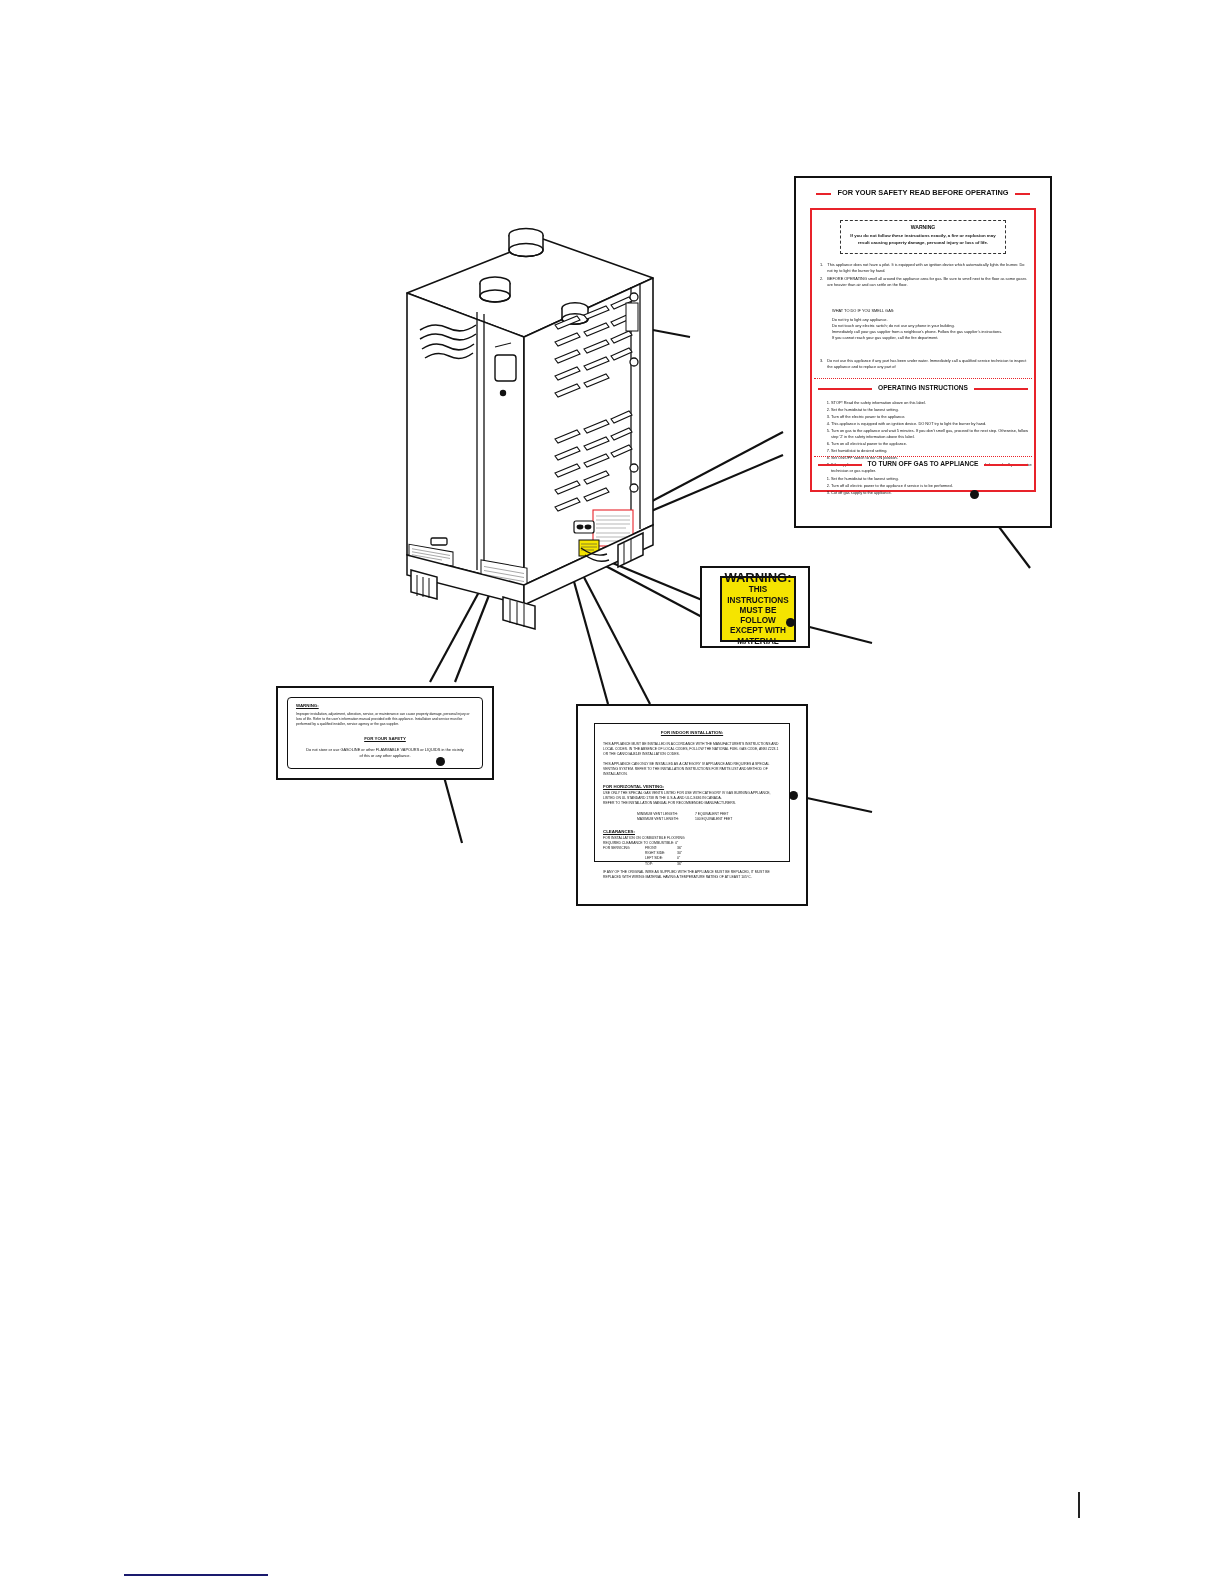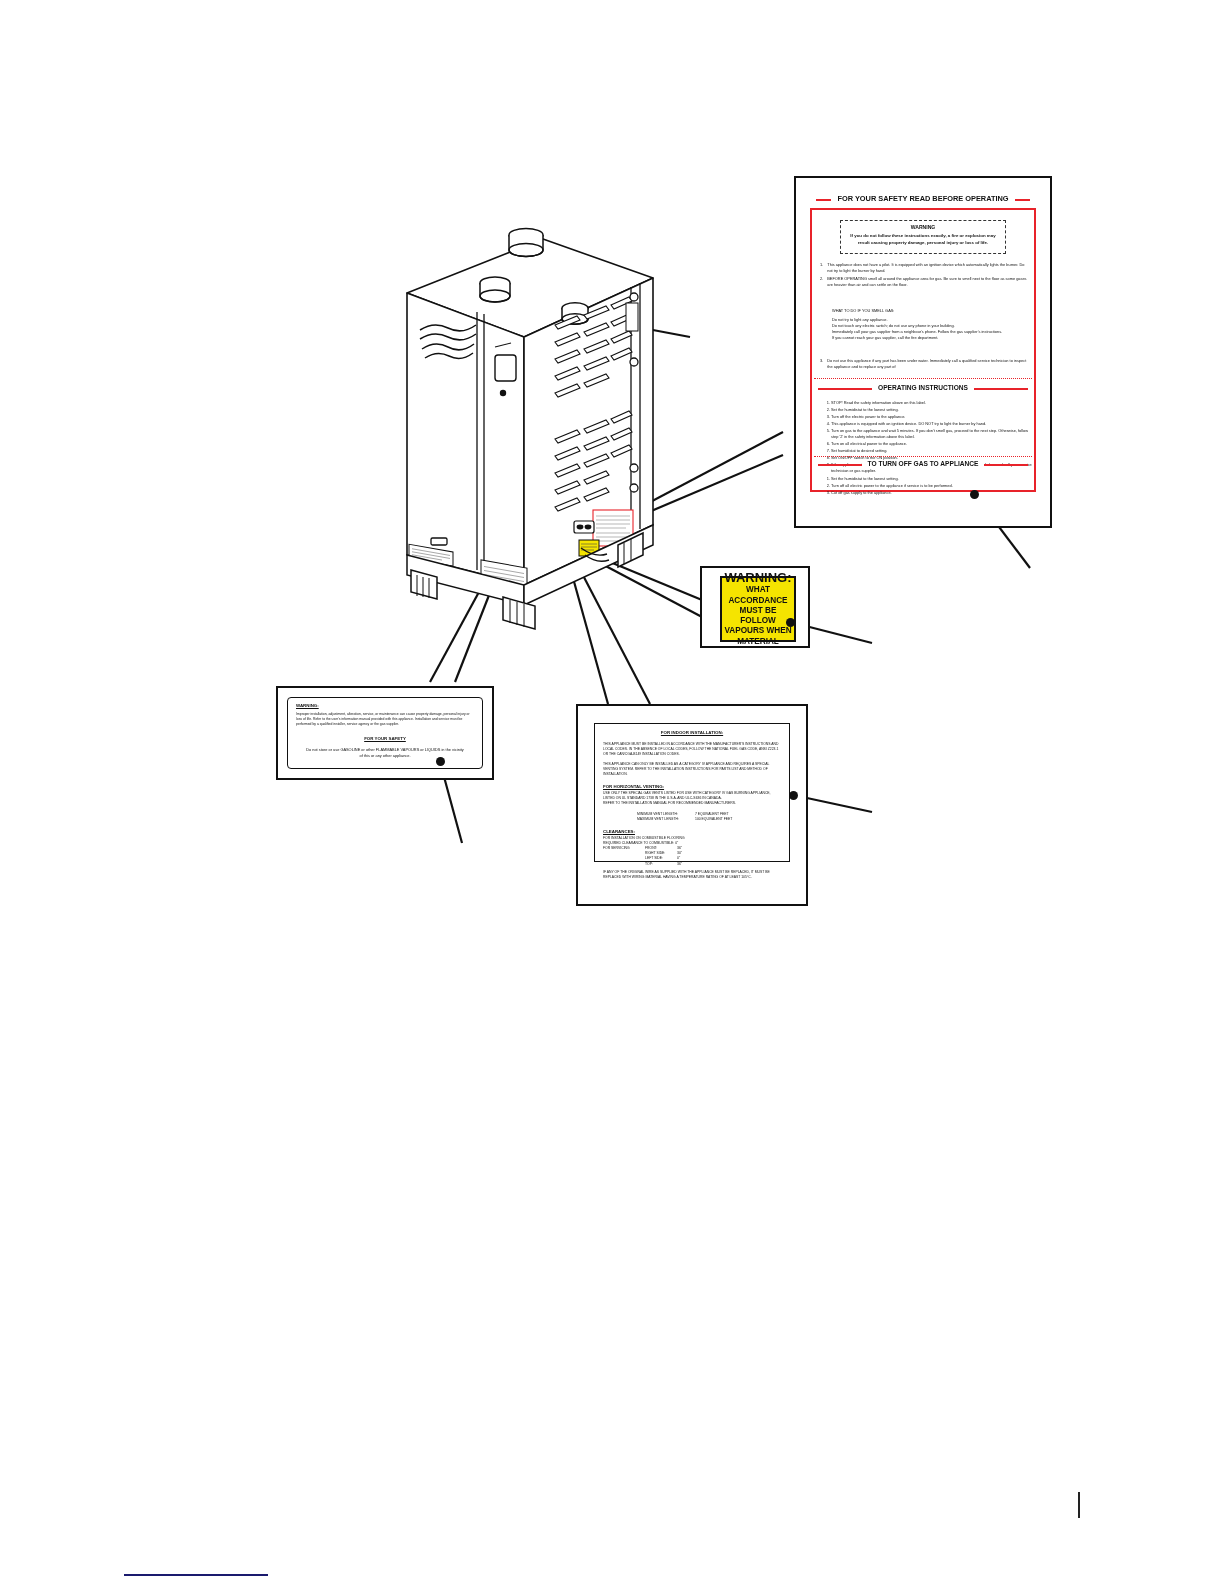--- a/index.html
+++ b/index.html
@@ -249,21 +249,21 @@
 
     <g fill="none" stroke="#111" stroke-width="1.4">
       <path d="M196 323 q14 10 26 6"></path>
       <path d="M200 330 q12 9 24 5"></path>
     </g>
   </svg>
 
   <div class="card" style="left:794px;top:176px;width:258px;height:352px;">
     <div class="inner-red" style="position:absolute;left:14px;top:30px;right:14px;bottom:34px;"></div>
 
-    <div class="band bold" style="position:absolute;left:20px;top:16px;right:20px;font-size:7.4px;">
+    <div class="band bold" style="position:absolute;left:20px;top:10px;right:20px;font-size:7.4px;">
       <span>FOR YOUR SAFETY READ BEFORE OPERATING</span>
     </div>
 
     <div class="dashed-k" style="position:absolute;left:44px;top:42px;right:44px;height:34px;padding:3px 5px;">
       <div class="ctr bold t5">WARNING</div>
       <div class="ctr bold t45" style="margin-top:1.5px;">If you do not follow these instructions exactly, a fire or explosion may result causing property damage, personal injury or loss of life.</div>
     </div>
 
     <div style="position:absolute;left:24px;top:84px;right:20px;" class="t4">
       <div style="display:flex;gap:4px;margin-bottom:2px;">
@@ -321,24 +321,24 @@
         <li>Turn off all electric power to the appliance if service is to be performed.</li>
         <li>Cut off gas supply to the appliance.</li>
       </ol>
     </div>
   </div>
   <div class="dot" style="left:970px;top:490px;"></div>
 
   <div class="card" style="left:700px;top:566px;width:110px;height:82px;">
     <div class="ylw" style="position:absolute;left:18px;top:8px;width:76px;height:66px;">
       <div class="h">WARNING:</div>
-      <div class="b">WHAT</div>
-      <div class="b">ACCORDANCE</div>
+      <div class="b">THIS</div>
+      <div class="b">INSTRUCTIONS</div>
       <div class="b">MUST BE FOLLOW</div>
-      <div class="b">VAPOURS WHEN</div>
+      <div class="b">EXCEPT WITH</div>
       <div class="b">MATERIAL</div>
     </div>
   </div>
   <div class="dot" style="left:786px;top:618px;"></div>
 
   <div class="card" style="left:276px;top:686px;width:218px;height:94px;">
     <div class="inner-black" style="position:absolute;left:9px;top:9px;right:9px;bottom:9px;border-radius:4px;padding:5px 8px;">
       <div class="bold uline t45">WARNING:</div>
       <div class="t35" style="margin-top:2px;">Improper installation, adjustment, alteration, service, or maintenance can cause property damage, personal injury or loss of life.  Refer to the user's information manual provided with this appliance. Installation and service must be performed by a qualified installer, service agency or the gas supplier.</div>
       <div class="ctr bold uline t45" style="margin-top:9px;">FOR YOUR SAFETY</div>

